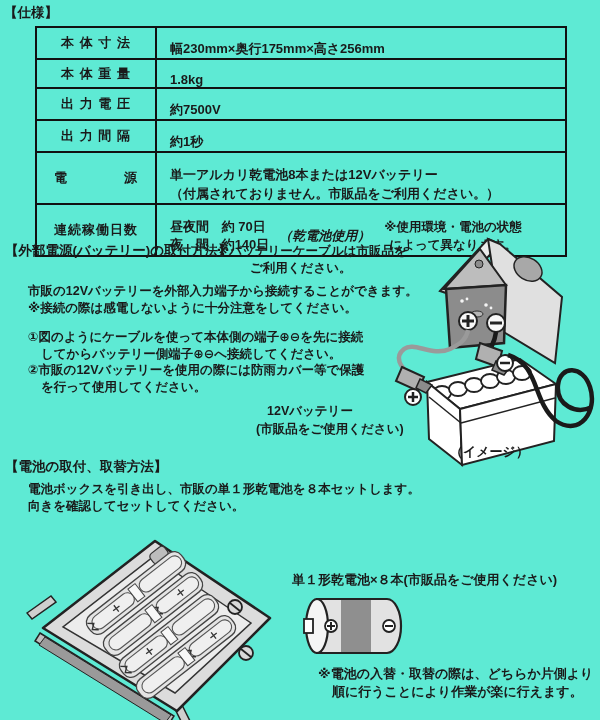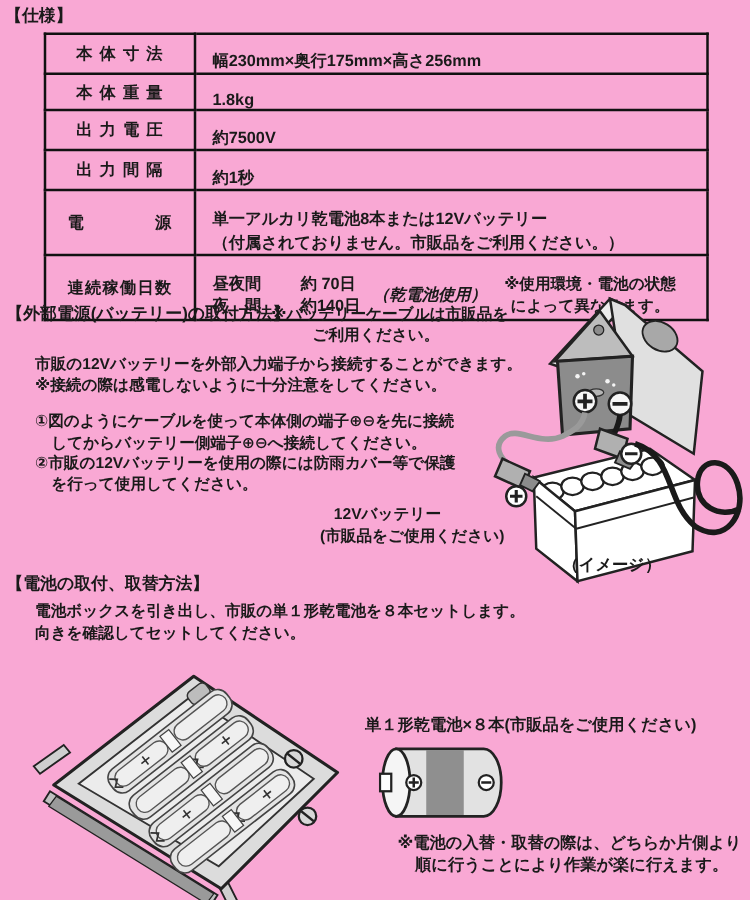--- a/index.html
+++ b/index.html
@@ -1,29 +1,29 @@
 <!DOCTYPE html>
 <html><head>
 <meta charset="utf-8">
 <style>
   html,body{margin:0;padding:0;background:#fff;}
-  .page{position:relative;width:600px;height:720px;background:#f9a8d4;overflow:hidden;
+  .page{position:relative;width:600px;height:720px;background:#5eead4;overflow:hidden;
         font-family:"Liberation Sans","DejaVu Sans",sans-serif;color:#1a1a1a;font-weight:bold;}
   .abs{position:absolute;}
   .heading{font-size:13.5px;white-space:nowrap;}
   .txt{font-size:12.5px;white-space:nowrap;line-height:16px;}
   .spec-table{border-collapse:collapse;table-layout:fixed;width:530px;}
   .spec-table td{border:2px solid #111;font-size:13px;vertical-align:middle;}
   .spec-table td.lbl{text-align:center;letter-spacing:1px;padding:0;}
   .spec-table td.val{padding:12px 4px 0 13px;}
   .two-line div{line-height:19px;white-space:nowrap;}
   .runtime{display:flex;align-items:center;}
   .rt-days div{line-height:18px;white-space:nowrap;}
   .rt-period{display:inline-block;min-width:44px;}
-  .rt-days .rt-val{margin-left:23px;}
+  .rt-days .rt-val{margin-left:4px;}
   .rt-cond{margin-left:10px;white-space:nowrap;font-style:italic;}
   .rt-note{margin-left:14px;text-align:center;line-height:18px;white-space:nowrap;font-size:12.5px;}
   svg{display:block;}
 </style>
 </head>
 <body>
 
 <div class="page">
 
   <div class="heading abs" style="left:4px;top:4px">【仕様】</div>

